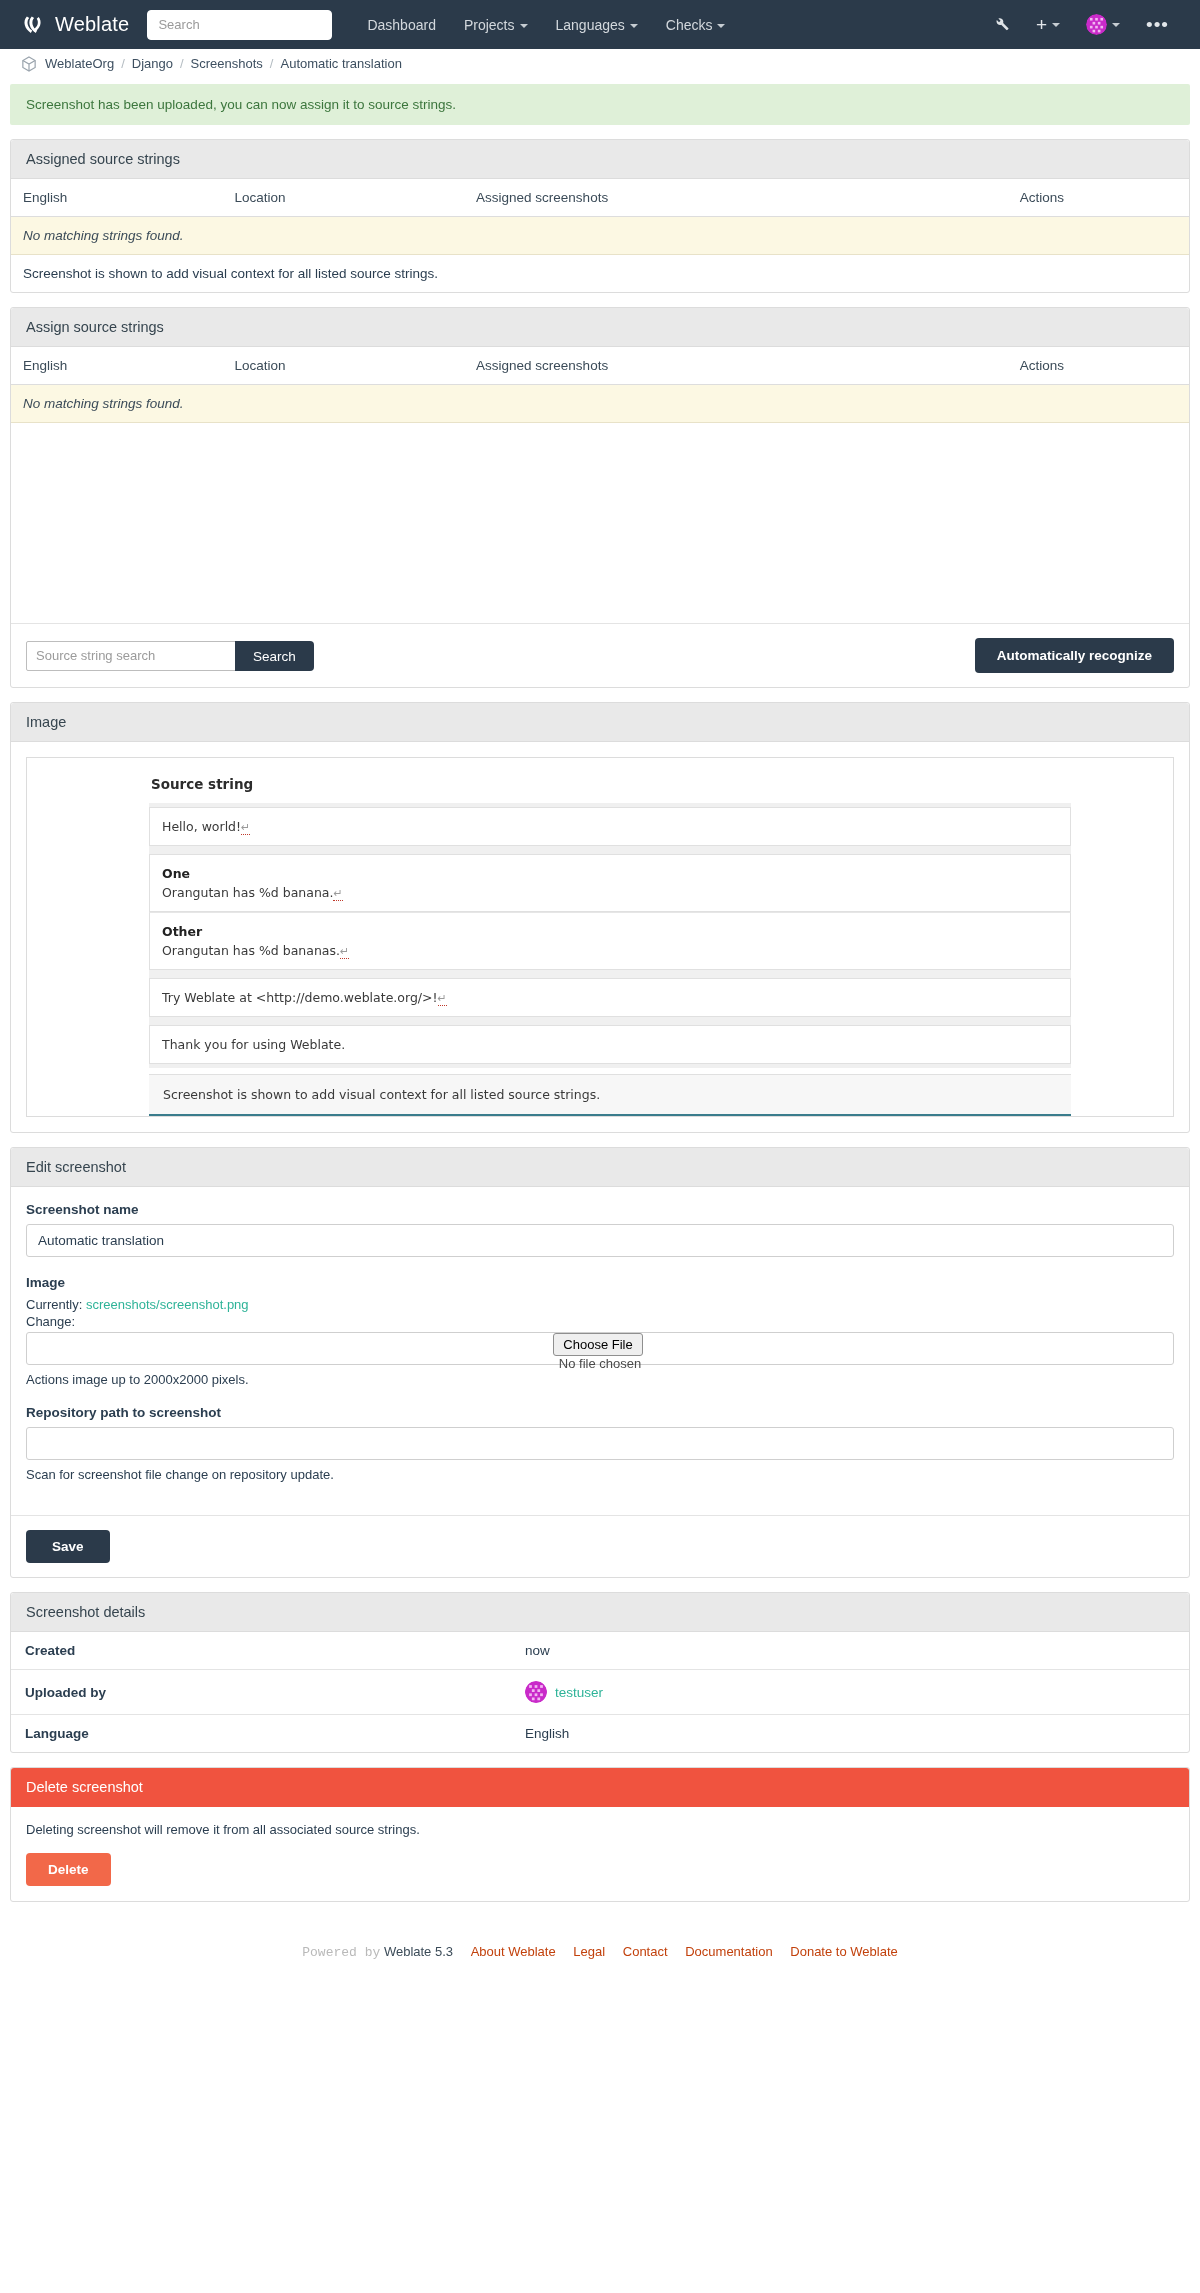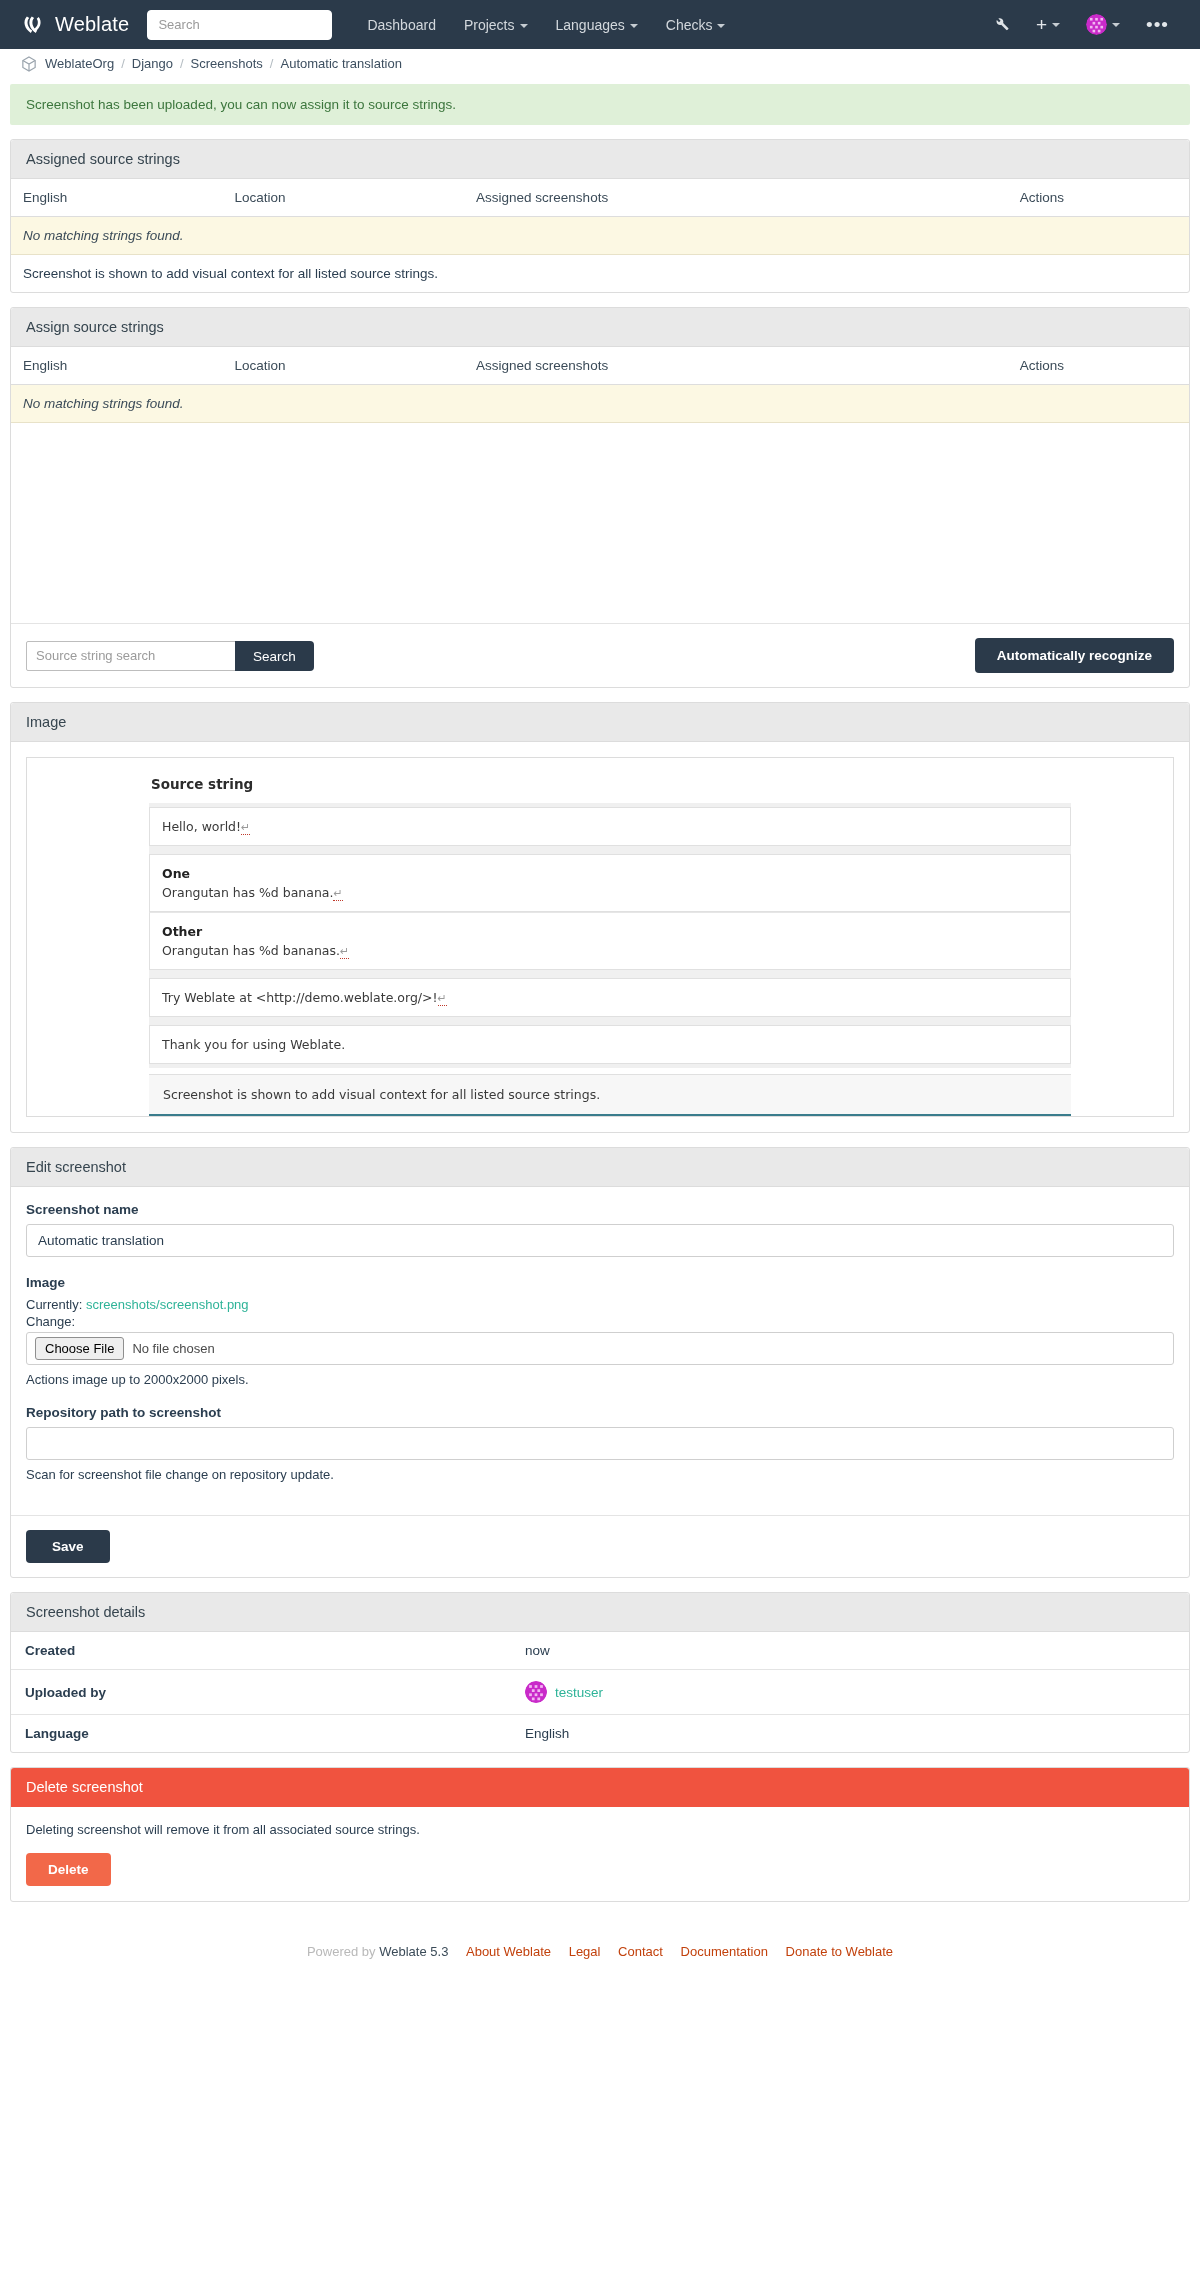--- a/index.html
+++ b/index.html
@@ -306,20 +306,21 @@
 
   .file-input {
     display: flex;
     align-items: center;
     border: 1px solid #cfcfcf;
     border-radius: 3px;
     height: 33px;
     background: #ffffff;
     padding: 0 4px;
     margin-top: 3px;
+    flex-direction: column;
   }
   .choose-file-btn {
     background: #efefef;
     border: 1px solid #8f8f8f;
     border-radius: 3px;
     font-family: "Liberation Sans", sans-serif;
     font-size: 13px;
     color: #000000;
     padding: 3px 9px;
     cursor: pointer;
@@ -354,21 +355,21 @@
   .user-cell { display: flex; align-items: center; gap: 8px; }
   .avatar-md { width: 22px; height: 22px; border-radius: 50%; display:block; }
   .user-link { color: #2eb398; text-decoration: none; cursor: pointer; }
 
   
   .page-footer {
     text-align: center;
     padding: 28px 0 34px 0;
     font-size: 13px;
   }
-  .powered { color: #b9b9b9; }
+  .powered { color: #b9b9b9; font-family: Liberation Mono, monospace; }
   .footer-link {
     color: #c2410c;
     text-decoration: none;
     margin-left: 14px;
     cursor: pointer;
   }
   .footer-version { color: #3b4b58; text-decoration: none; cursor: pointer; }
 </style>
 </head>
 <body>

